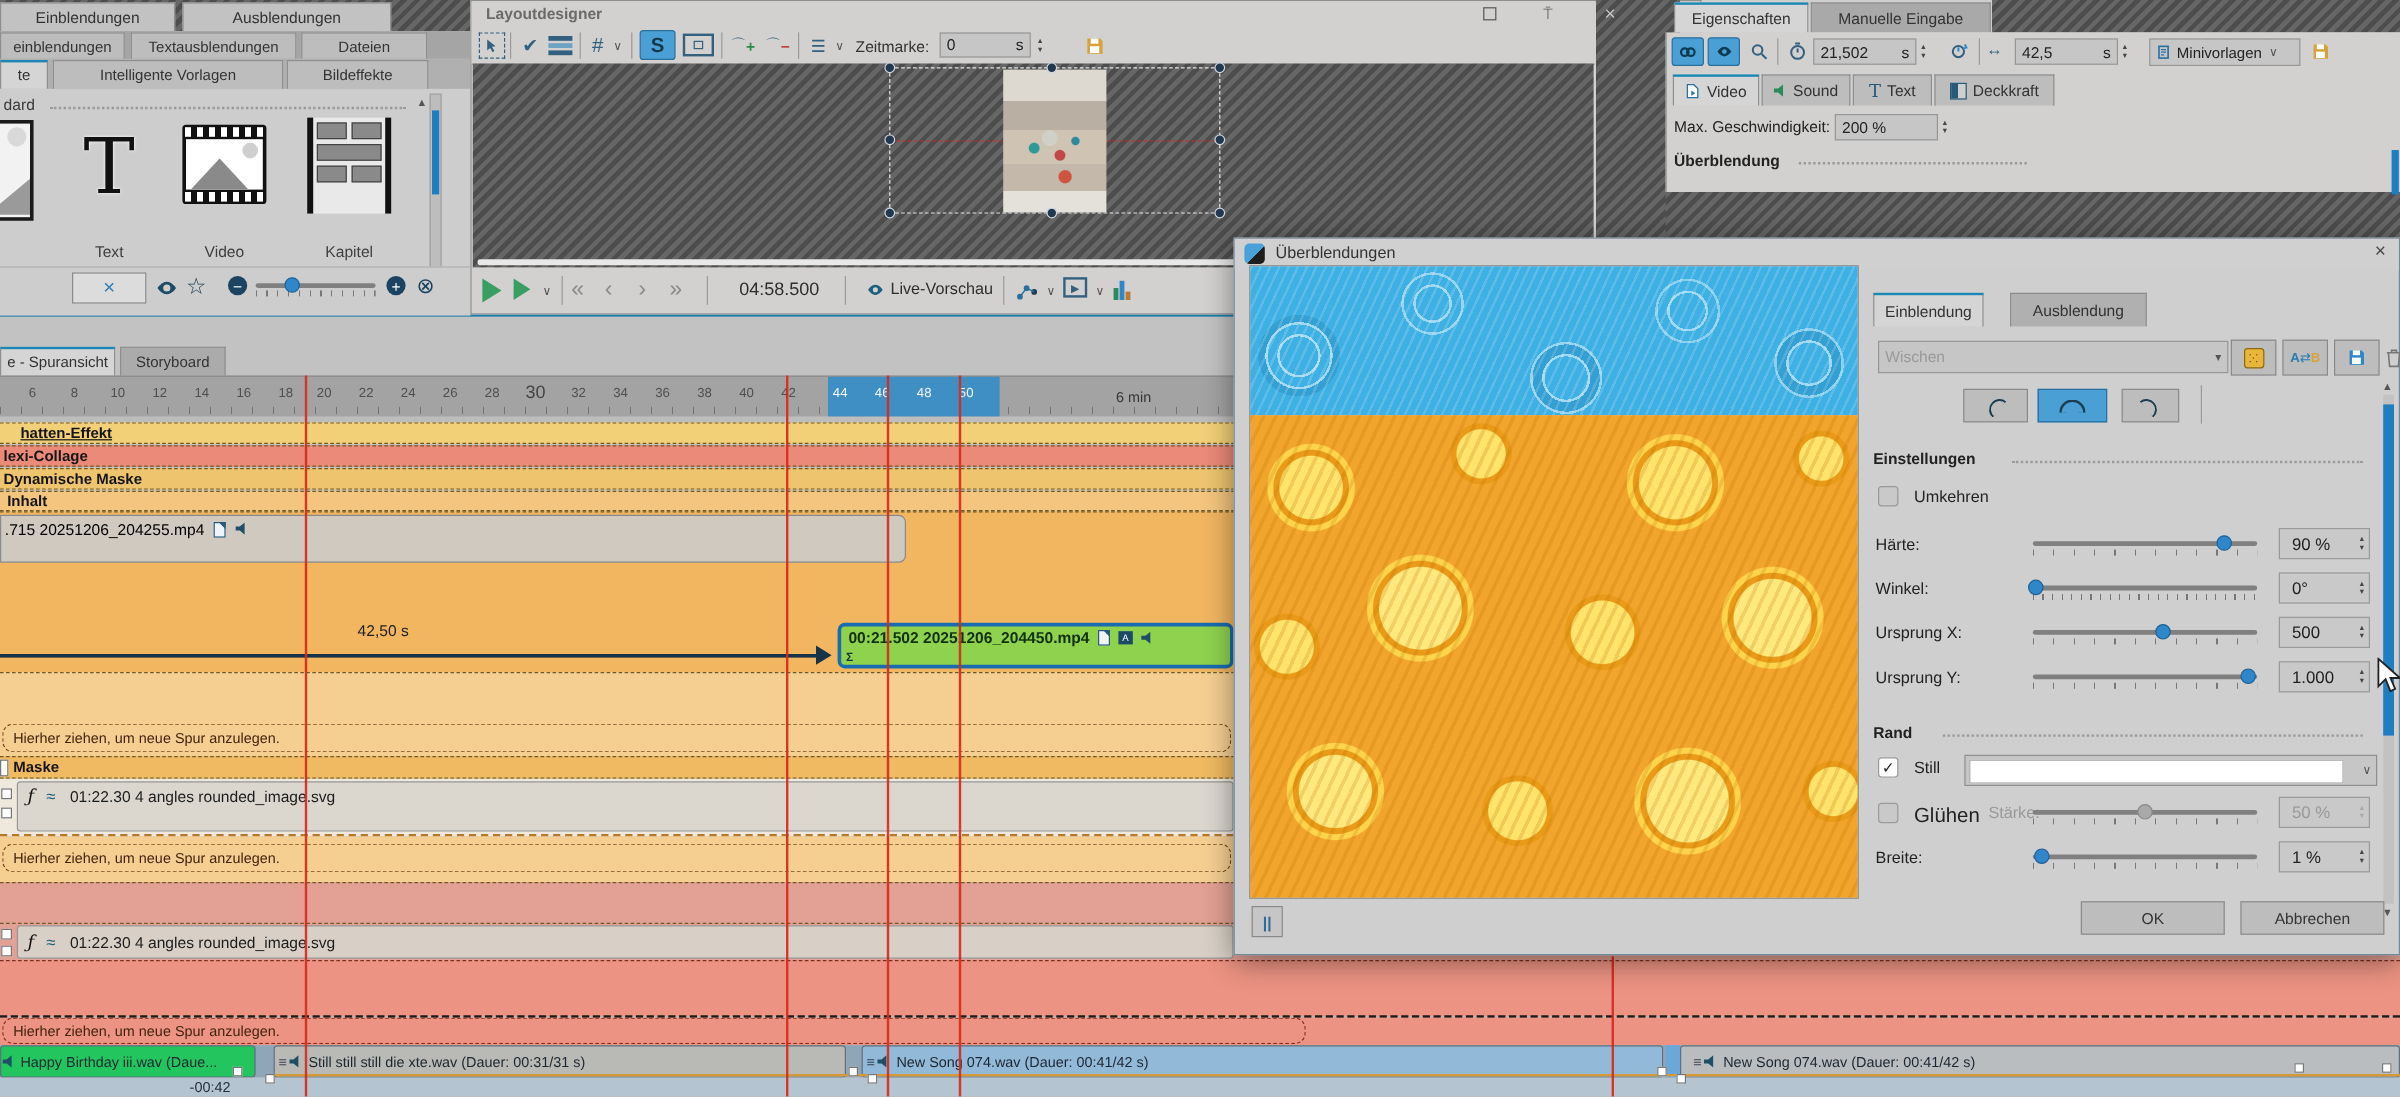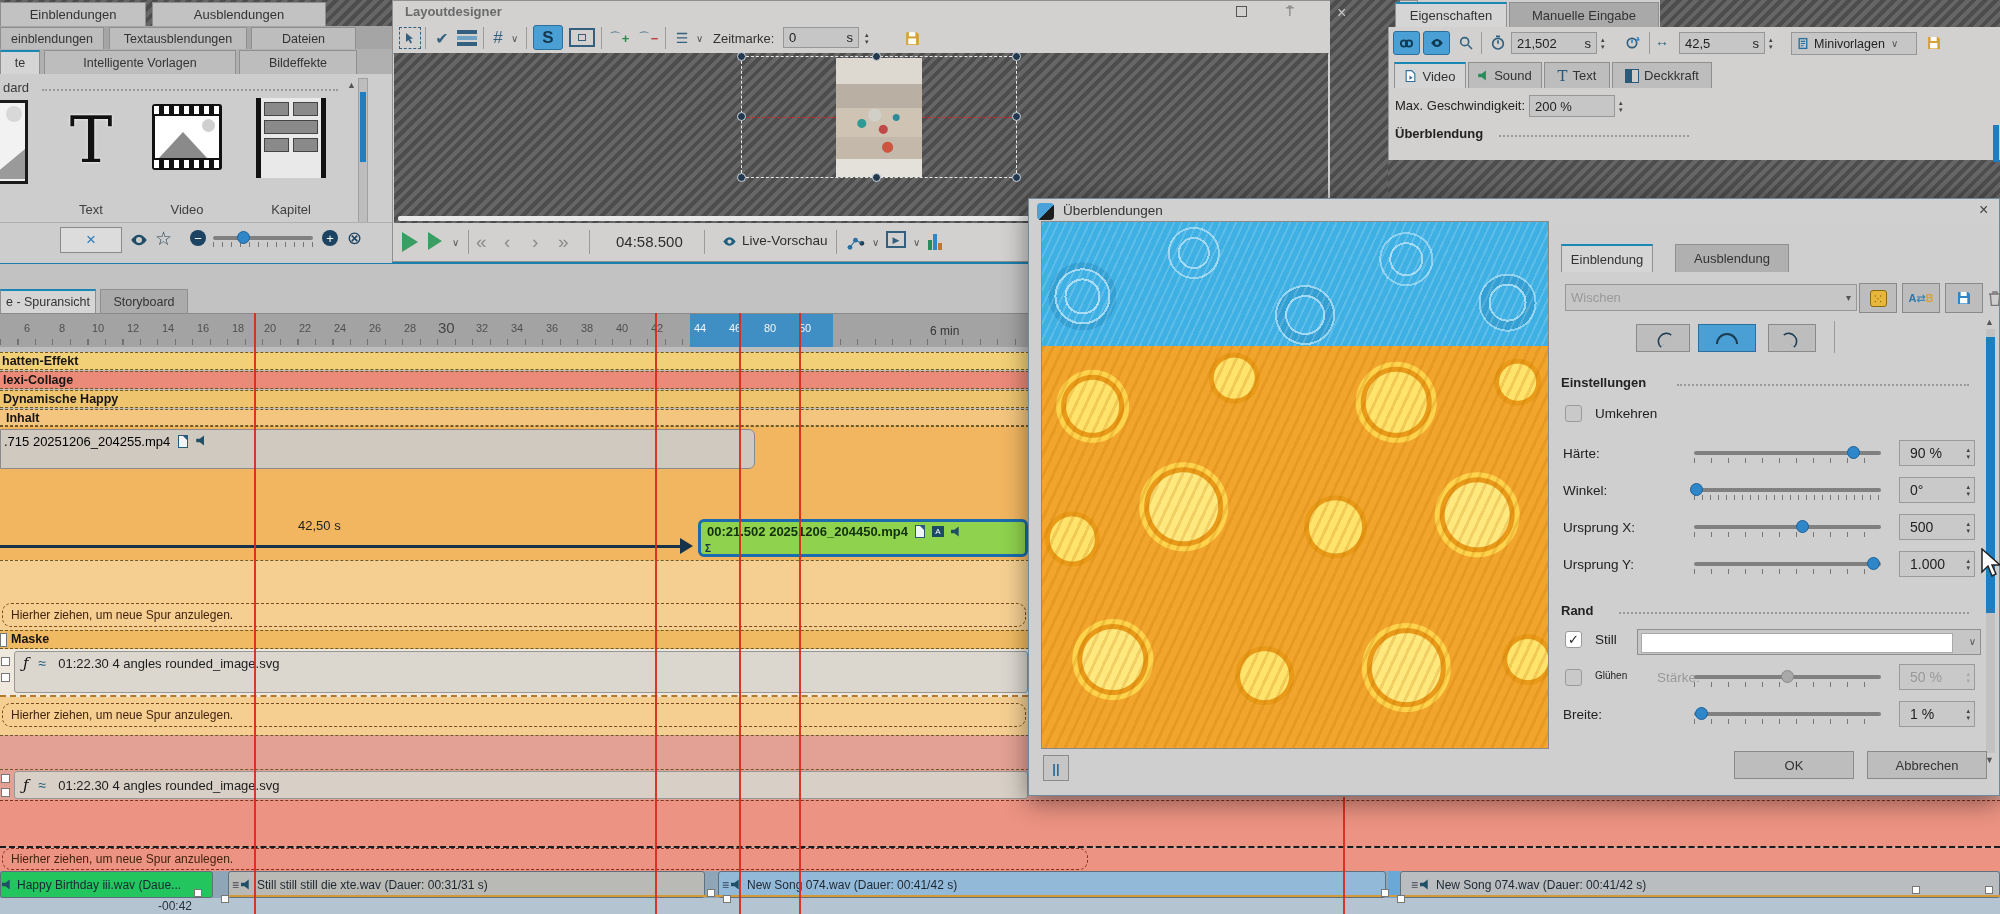--- a/index.html
+++ b/index.html
@@ -107,34 +107,34 @@
       <span class="rn" style="left:438px;top:5px;font-size:15px;color:#454545;">30</span>
       <span class="rn" style="left:476px">32</span>
       <span class="rn" style="left:511px">34</span>
       <span class="rn" style="left:546px">36</span>
       <span class="rn" style="left:581px">38</span>
       <span class="rn" style="left:616px">40</span>
       <span class="rn" style="left:651px">42</span>
       <div class="abs" style="left:690px;top:0;width:143px;height:33px;background:#3f8fc4;">
         <span class="rn" style="left:4px;color:#f0f6fa;">44</span>
         <span class="rn" style="left:39px;color:#f0f6fa;">46</span>
-        <span class="rn" style="left:74px;color:#f0f6fa;">80</span>
+        <span class="rn" style="left:74px;color:#f0f6fa;">48</span>
         <span class="rn" style="left:109px;color:#f0f6fa;">50</span>
       </div>
       <span class="rn" style="left:930px;top:10px;font-size:12px;color:#353535;">6 min</span>
     </div>
 
     <div class="abs dash-row" style="left:0;top:90px;width:2000px;height:18px;background:#f2d077;">
-      <span class="trk-label" style="margin-left:2px;">hatten-Effekt</span>
+      <span class="trk-label" style="margin-left:17px;text-decoration:underline;">hatten-Effekt</span>
     </div>
     <div class="abs dash-row" style="left:0;top:109px;width:2000px;height:18px;background:#ec8a79;">
       <span class="trk-label" style="margin-left:3px;">lexi-Collage</span>
     </div>
     <div class="abs dash-row" style="left:0;top:128px;width:2000px;height:18px;background:#eec46f;">
-      <span class="trk-label" style="margin-left:3px;">Dynamische Happy</span>
+      <span class="trk-label" style="margin-left:3px;">Dynamische Maske</span>
     </div>
     <div class="abs dash-row" style="left:0;top:147px;width:2000px;height:17px;background:#f3c57e;">
       <span class="trk-label" style="margin-left:6px;">Inhalt</span>
     </div>
 
     <div class="abs" style="left:0;top:164px;width:2000px;height:56px;background:#f2b661;border-top:1px dashed #6e5a28;">
       <div class="abs" style="left:0;top:2px;width:755px;height:40px;background:#cfc9c0;border:1px solid #8a8a8a;border-radius:0 6px 6px 0;display:flex;align-items:flex-start;padding:4px 0 0 3px;box-sizing:border-box;">
         <span style="font-size:13px;color:#000000;">.715 20251206_204255.mp4</span>
         <span class="icon-file" style="margin:1px 0 0 8px;"></span>
         <span class="spk" style="margin:1px 0 0 8px;"></span>
@@ -665,21 +665,21 @@
     <div class="dotted abs" style="left:590px;top:413px;width:350px;"></div>
 
     <span class="cb checked abs" style="left:536px;top:432px;">✓</span>
     <span class="abs" style="left:566px;top:433px;font-size:13.5px;">Still</span>
     <div class="abs" style="left:608px;top:430px;width:344px;height:26px;background:#c6c6c6;border:1px solid #8f8f8f;box-sizing:border-box;">
       <div style="position:absolute;left:3px;top:3px;width:310px;height:18px;background:#ffffff;border:1px solid #aaa;"></div>
       <span class="chev" style="position:absolute;right:4px;top:6px;">∨</span>
     </div>
 
     <span class="cb abs" style="left:536px;top:470px;"></span>
-    <span class="abs" style="left:566px;top:471px;font-size:10px;">Glühen</span>
+    <span class="abs" style="left:566px;top:471px;font-size:17px;">Glühen</span>
     <span class="abs" style="left:628px;top:471px;font-size:13.5px;color:#999;">Stärke:</span>
     <div class="abs sl-track" style="left:665px;top:476px;width:187px;"></div>
     <div class="abs sl-ticks" style="left:665px;top:483px;width:187px;"></div>
     <div class="abs sl-knob gray" style="left:752px;top:471px;"></div>
     <div class="abs valbox" style="left:870px;top:465px;width:76px;height:26px;color:#999;">
       <span>50 %</span>
       <span class="spin" style="color:#aaa;">
           <span>▴</span>
           <span>▾</span>
         </span>

